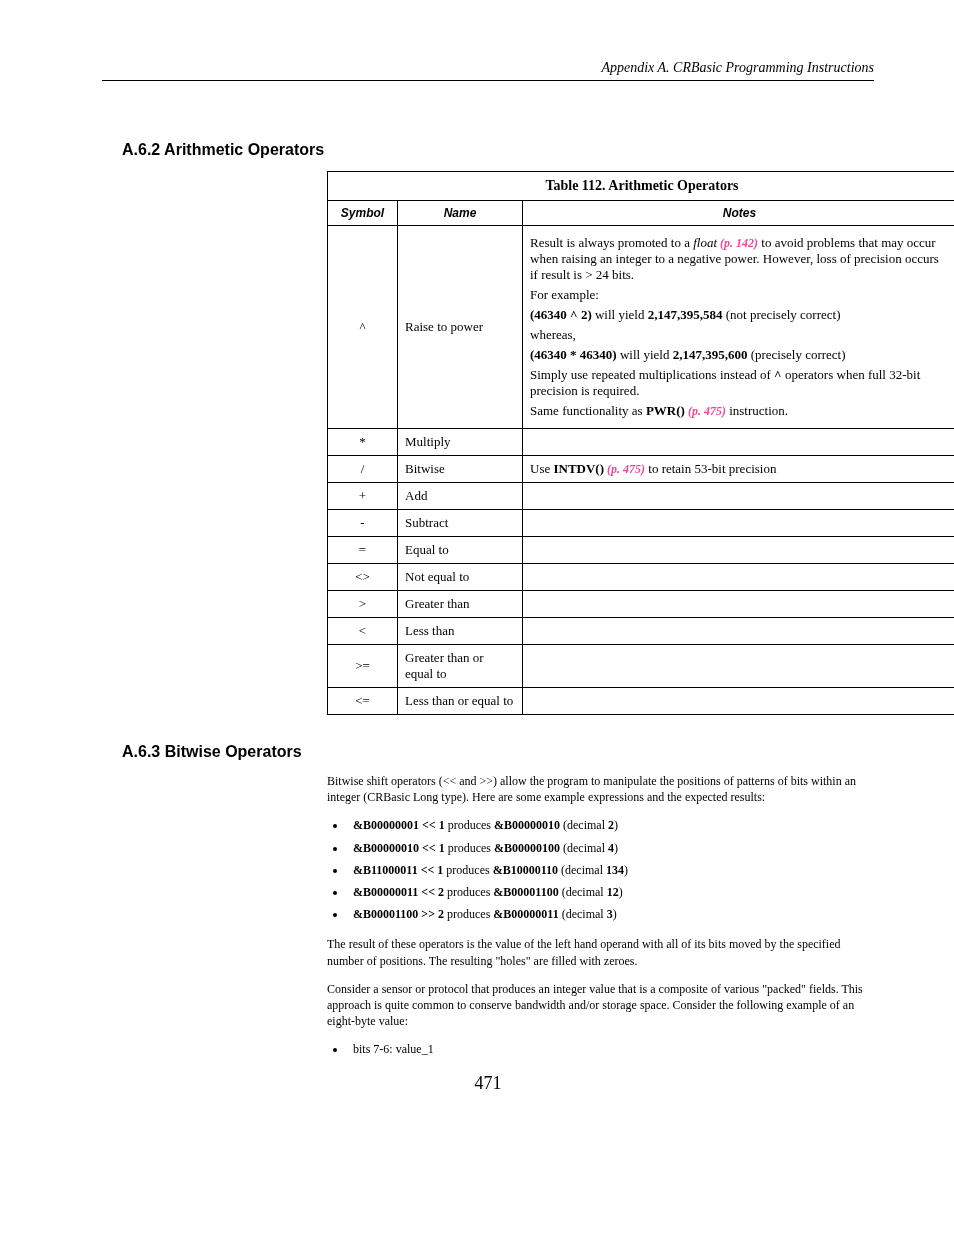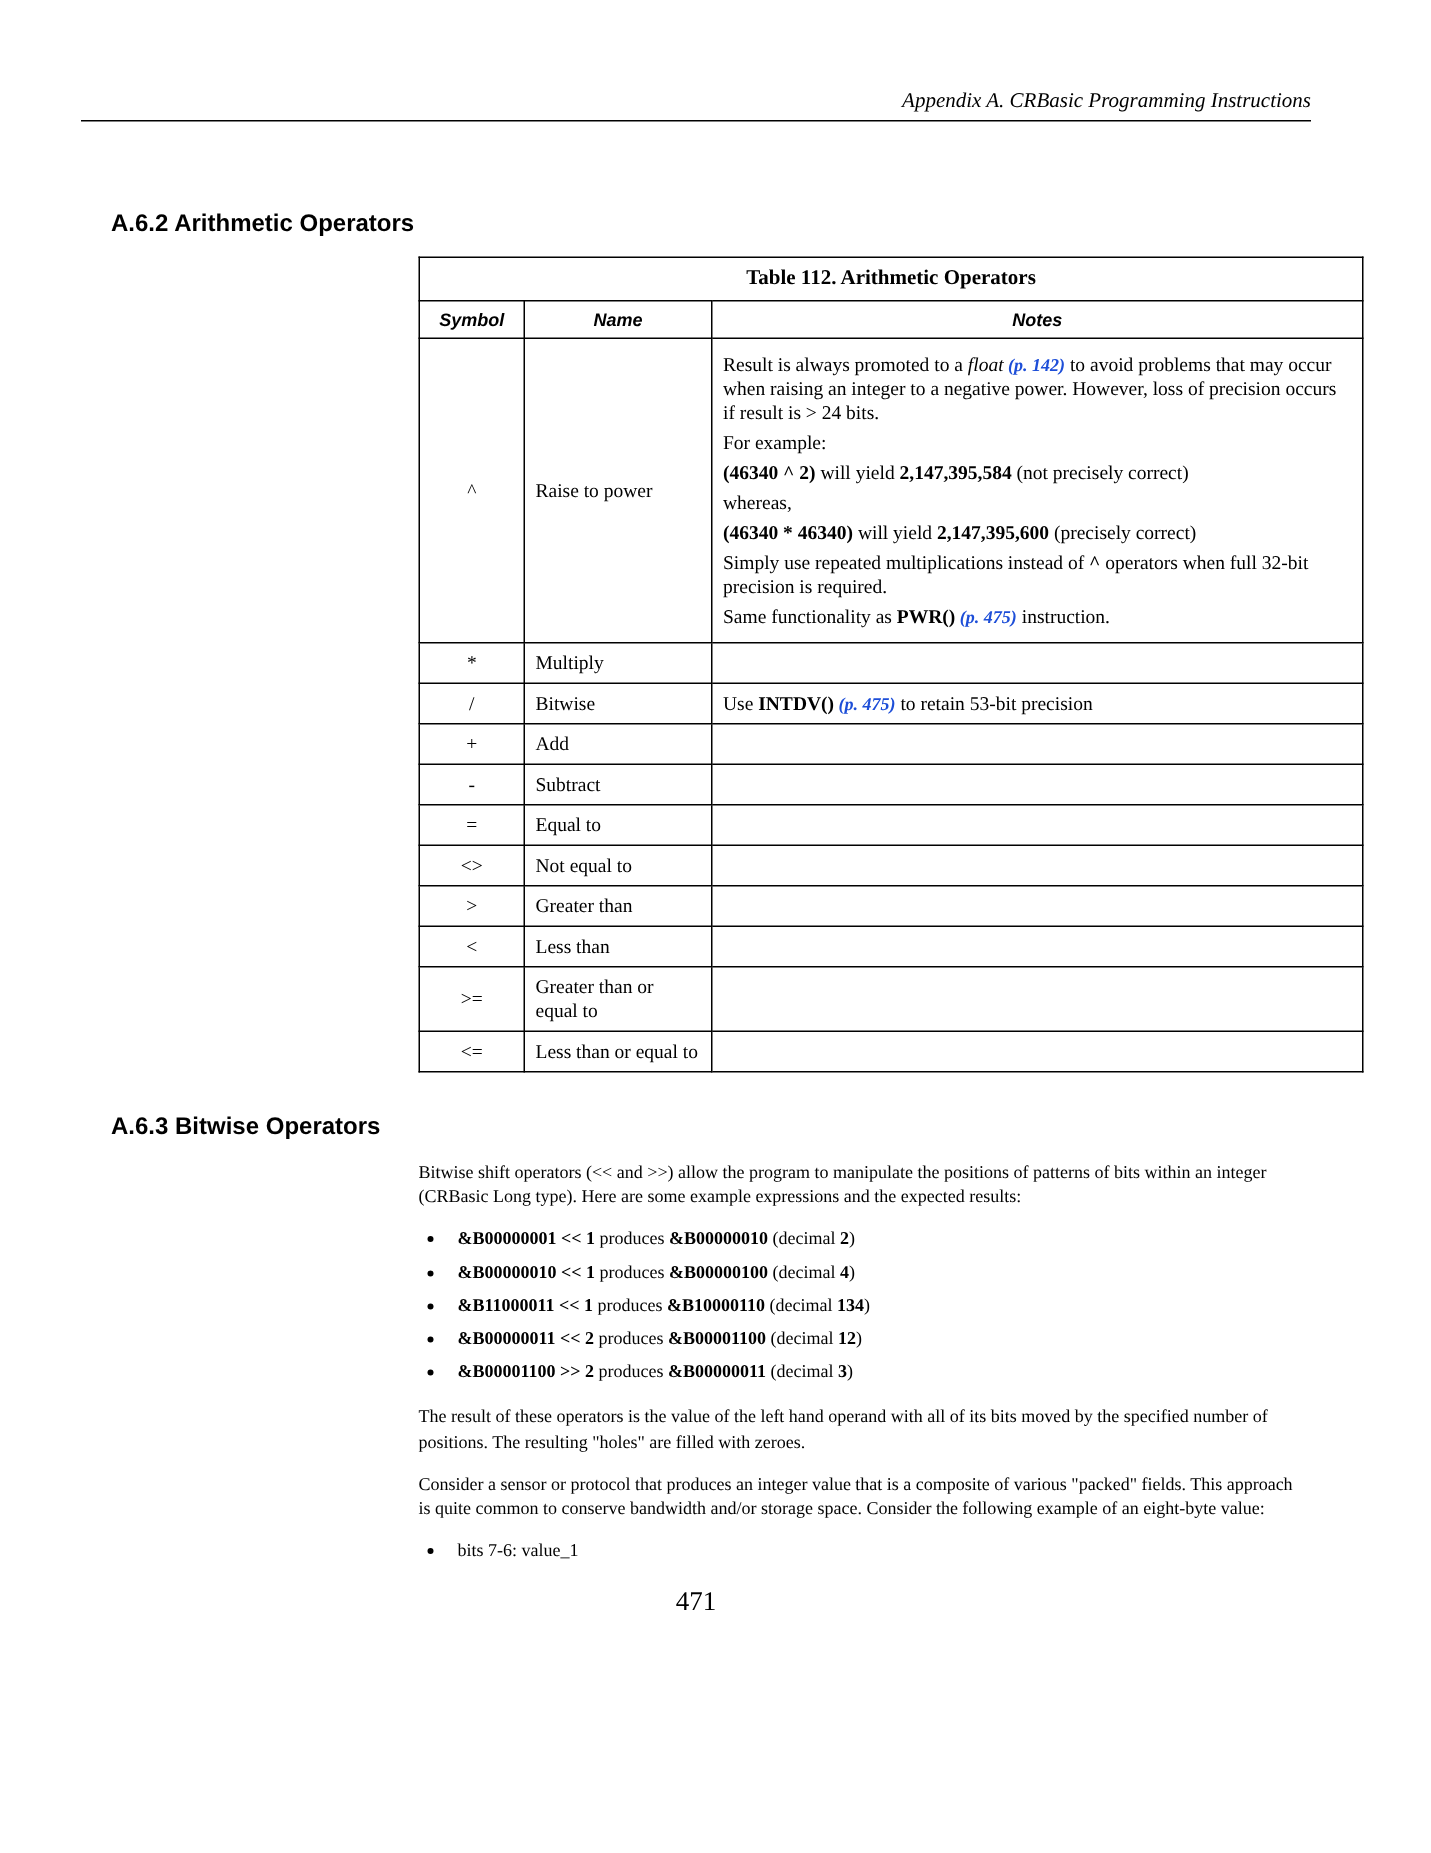--- a/index.html
+++ b/index.html
@@ -5,21 +5,21 @@
   body {
     font-family: "Times New Roman", Times, serif;
     font-size: 14px;
     color: #000;
     background: #fff;
     margin: 0;
     padding: 0;
     width: 954px;
   }
   .page {
-    padding: 60px 80px 40px 54px;
+    padding: 60px 80px 40px 102px;
     box-sizing: border-box;
   }
   .header {
     text-align: right;
     font-style: italic;
     font-size: 14px;
     padding-bottom: 4px;
     border-bottom: 1px solid #000;
     margin-bottom: 60px;
   }
@@ -66,21 +66,21 @@
   }
   table.operators td.name {
     width: 110px;
     vertical-align: middle;
   }
   .notes-block p {
     margin: 4px 0;
   }
   .bold { font-weight: bold; }
   .link {
-    color: #1d4ed8;
+    color: #ec4899;
     font-style: italic;
     font-weight: bold;
     font-size: 12px;
   }
   .body-text {
     margin-left: 225px;
     margin-right: 10px;
     font-size: 12px;
     line-height: 1.35;
   }

